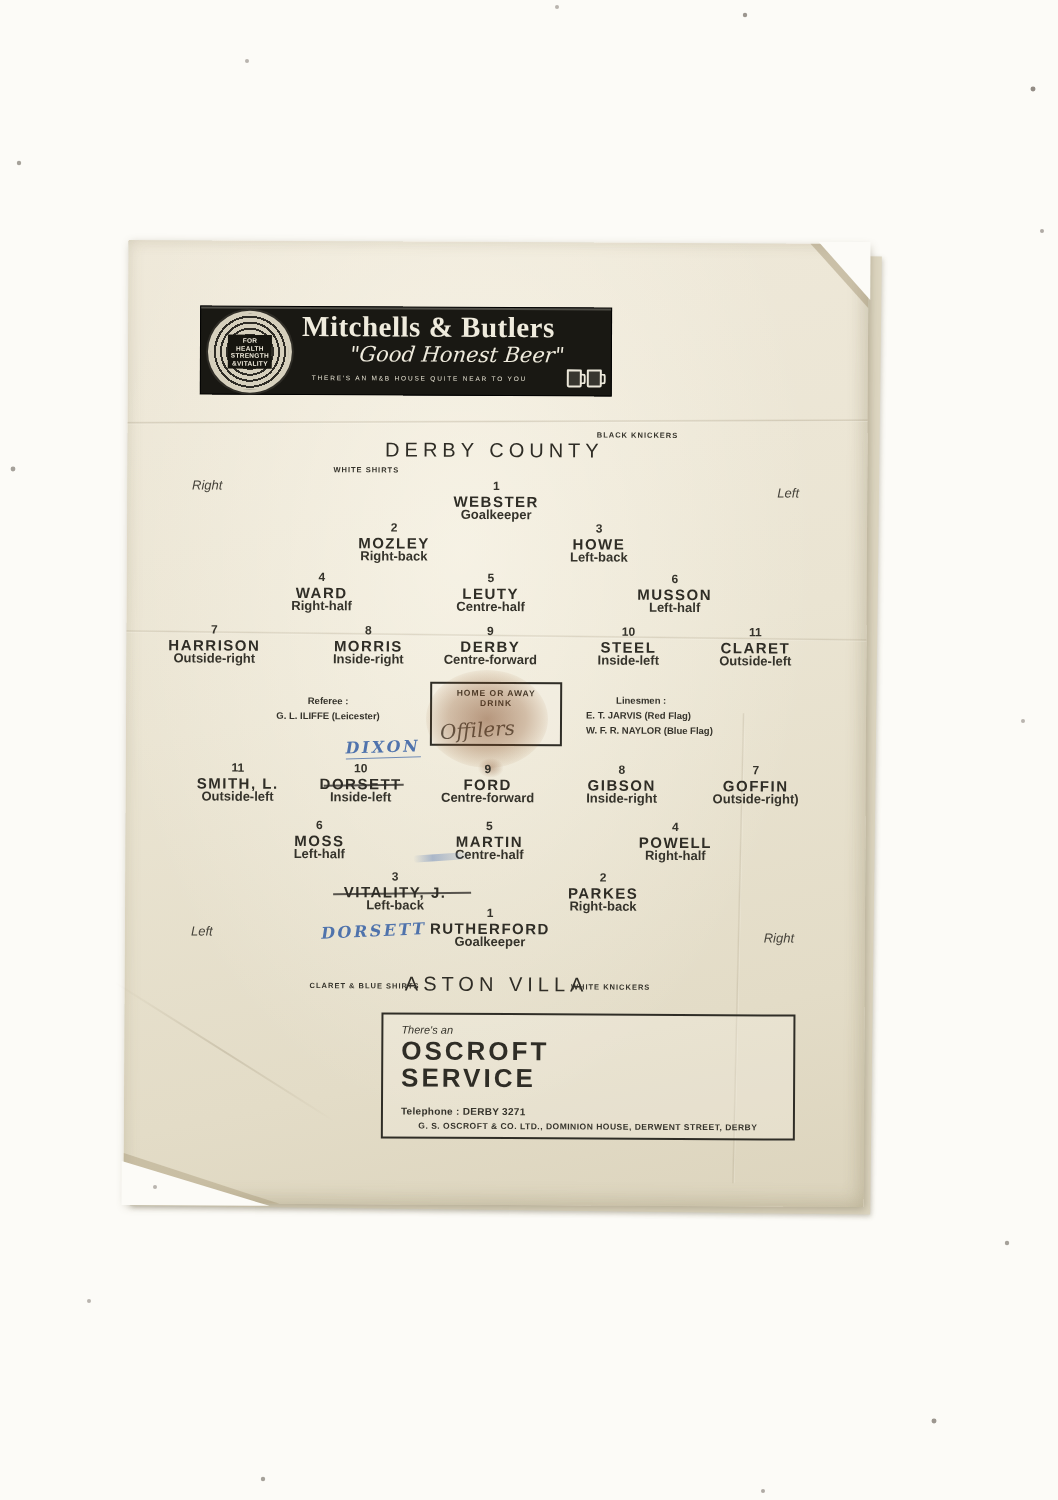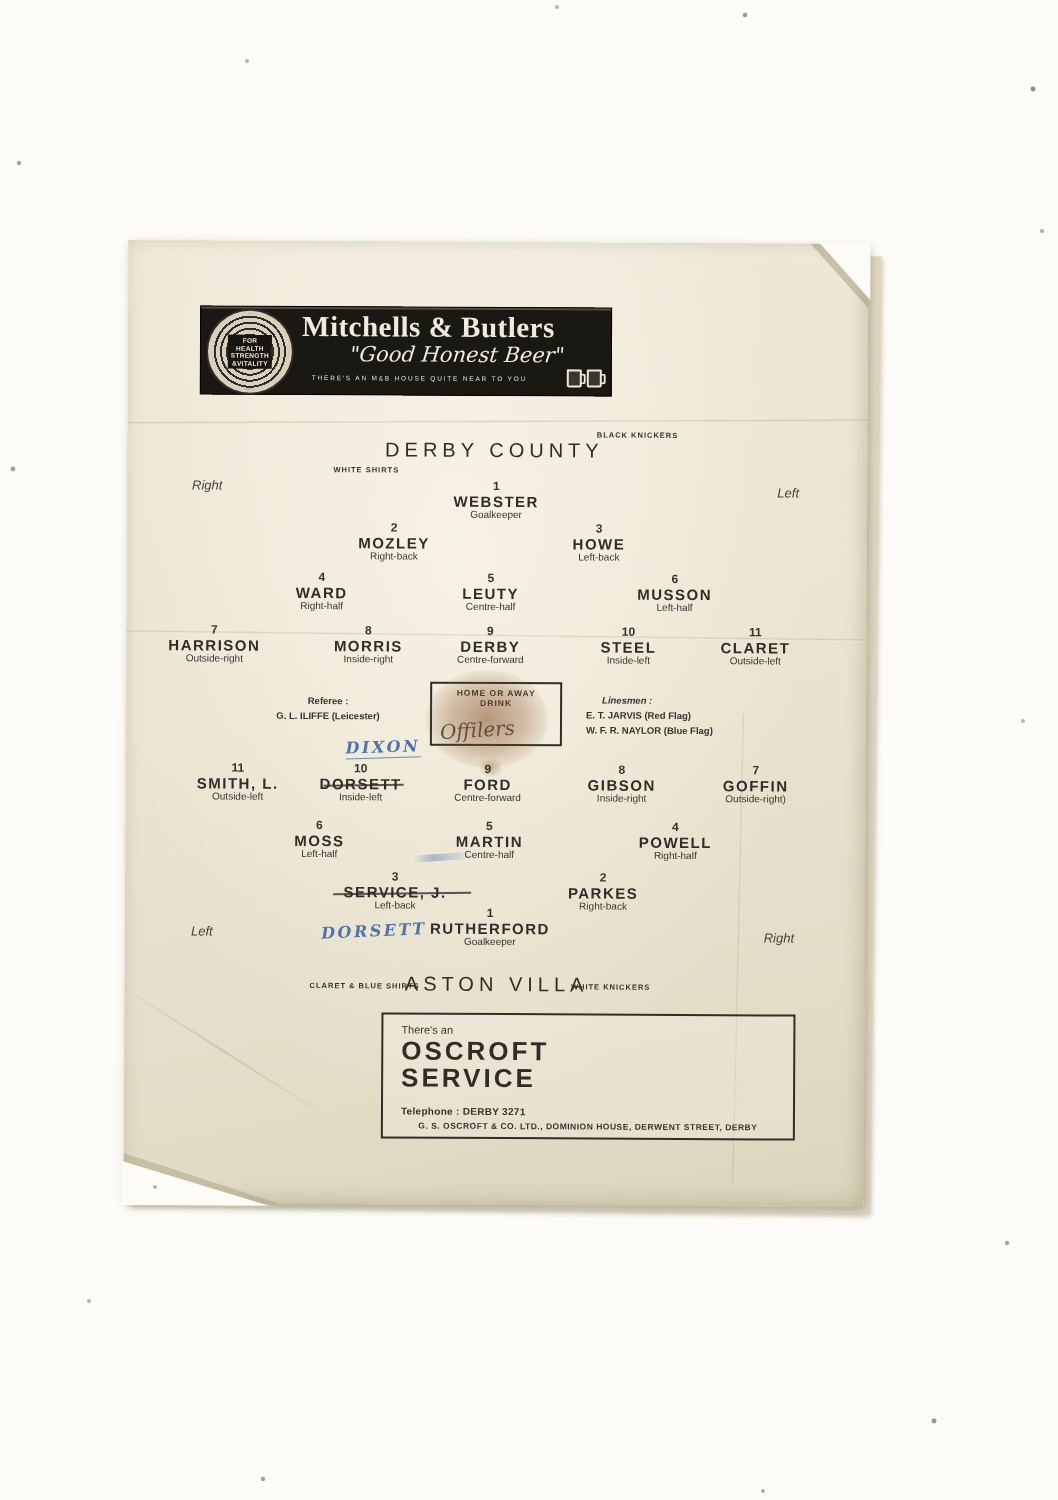--- a/index.html
+++ b/index.html
@@ -75,25 +75,25 @@
   .mug::after{content:"";position:absolute;right:-6px;top:2px;width:4px;height:7px;
     border:2px solid #ece8da;border-left:none;border-radius:0 3px 3px 0;}
 
   .kit-note{font-size:7.5px;font-weight:bold;letter-spacing:1px;white-space:nowrap;}
   .team-name{font-size:20px;letter-spacing:5px;color:#2f2d26;white-space:nowrap;}
   .side-label{font-style:italic;font-size:13px;color:#45423a;white-space:nowrap;}
 
   .player{position:absolute;transform:translateX(-50%);text-align:center;white-space:nowrap;}
   .pnum{font-size:12px;font-weight:bold;line-height:13px;}
   .pname{font-size:15px;font-weight:bold;letter-spacing:1.5px;line-height:17px;color:#2f2d26;}
-  .ppos{font-size:10px;font-weight:normal;line-height:10px;}
+  .ppos{font-size:13px;font-weight:bold;line-height:10px;}
 
   .off-block{position:absolute;font-size:9.5px;font-weight:bold;line-height:15px;white-space:nowrap;}
   .off-referee{transform:translateX(-50%);text-align:center;}
-  .lm-label{margin-left:16px;font-style:italic;}
+  .lm-label{margin-left:30px;}
 
   .drink-box{position:absolute;left:304px;top:440px;width:128px;height:60px;
     border:2px solid #2f2d26;background:rgba(250,247,238,0.2);text-align:center;}
   .drink-l1{font-size:8.5px;font-weight:bold;letter-spacing:1px;margin-top:4px;}
   .drink-l2{font-size:8.5px;font-weight:bold;letter-spacing:1px;}
   .drink-brand{position:absolute;left:8px;bottom:2px;font-family:"DejaVu Serif", serif;
     font-style:italic;font-size:20px;transform:rotate(-4deg);color:#2f2d26;opacity:0.8;white-space:nowrap;}
 
   .stain-main{position:absolute;left:300px;top:428px;width:122px;height:98px;border-radius:50%;
     background:radial-gradient(ellipse at 50% 50%, rgba(122,64,26,0.5) 0%, rgba(136,78,34,0.3) 45%, rgba(150,95,45,0.13) 65%, transparent 76%);}
@@ -108,21 +108,21 @@
   .ink-strike{position:absolute;height:2px;background:rgba(45,42,38,0.78);}
   .strike-dorsett{left:198px;top:543px;width:80px;transform:rotate(-1deg);}
   .strike-harrison{left:208px;top:651px;width:138px;transform:rotate(-1deg);}
   .pen-smudge{position:absolute;left:288px;top:612px;width:58px;height:7px;border-radius:3px;
     transform:rotate(-4deg);
     background:linear-gradient(90deg,transparent,rgba(70,110,180,0.4),rgba(70,110,180,0.22),transparent);}
 
   .oscroft{position:absolute;left:257px;top:771px;width:410px;height:122px;
     border:2px solid #2f2d26;background:rgba(250,247,238,0.25);}
   .os-left{position:absolute;left:18px;top:9px;}
-  .os-intro{font-size:11px;margin-bottom:2px;}
+  .os-intro{font-style:italic;font-size:11px;margin-bottom:2px;}
   .os-name{font-size:26px;font-weight:bold;letter-spacing:3px;line-height:27px;color:#2f2d26;}
   .os-phone{font-size:10px;font-weight:bold;margin-top:14px;letter-spacing:0.3px;}
   .os-right{position:absolute;left:208px;top:9px;width:190px;}
   .os-rintro{font-style:italic;font-size:10px;margin-bottom:2px;}
   .os-rbold{font-size:14px;font-weight:bold;line-height:16px;letter-spacing:0.3px;color:#2f2d26;}
   .os-divider{width:176px;height:2px;background:#35332b;margin:4px 0;}
   .os-rsmall{font-size:10px;font-weight:bold;line-height:13px;letter-spacing:0.2px;}
   .os-footer{position:absolute;left:0;right:0;bottom:6px;text-align:center;
     font-size:8.5px;font-weight:bold;letter-spacing:0.5px;}
 </style>
@@ -269,21 +269,21 @@
     <div class="pname">MARTIN</div>
     <div class="ppos">Centre-half</div>
   </div>
   <div class="player" style="left:550px;top:578px">
     <div class="pnum">4</div>
     <div class="pname">POWELL</div>
     <div class="ppos">Right-half</div>
   </div>
   <div class="player" style="left:270px;top:629px">
     <div class="pnum">3</div>
-    <div class="pname">SERVICE, J.</div>
+    <div class="pname">VITALITY, J.</div>
     <div class="ppos">Left-back</div>
   </div>
   <div class="player" style="left:478px;top:629px">
     <div class="pnum">2</div>
     <div class="pname">PARKES</div>
     <div class="ppos">Right-back</div>
   </div>
   <div class="player" style="left:365px;top:665px">
     <div class="pnum">1</div>
     <div class="pname">RUTHERFORD</div>

